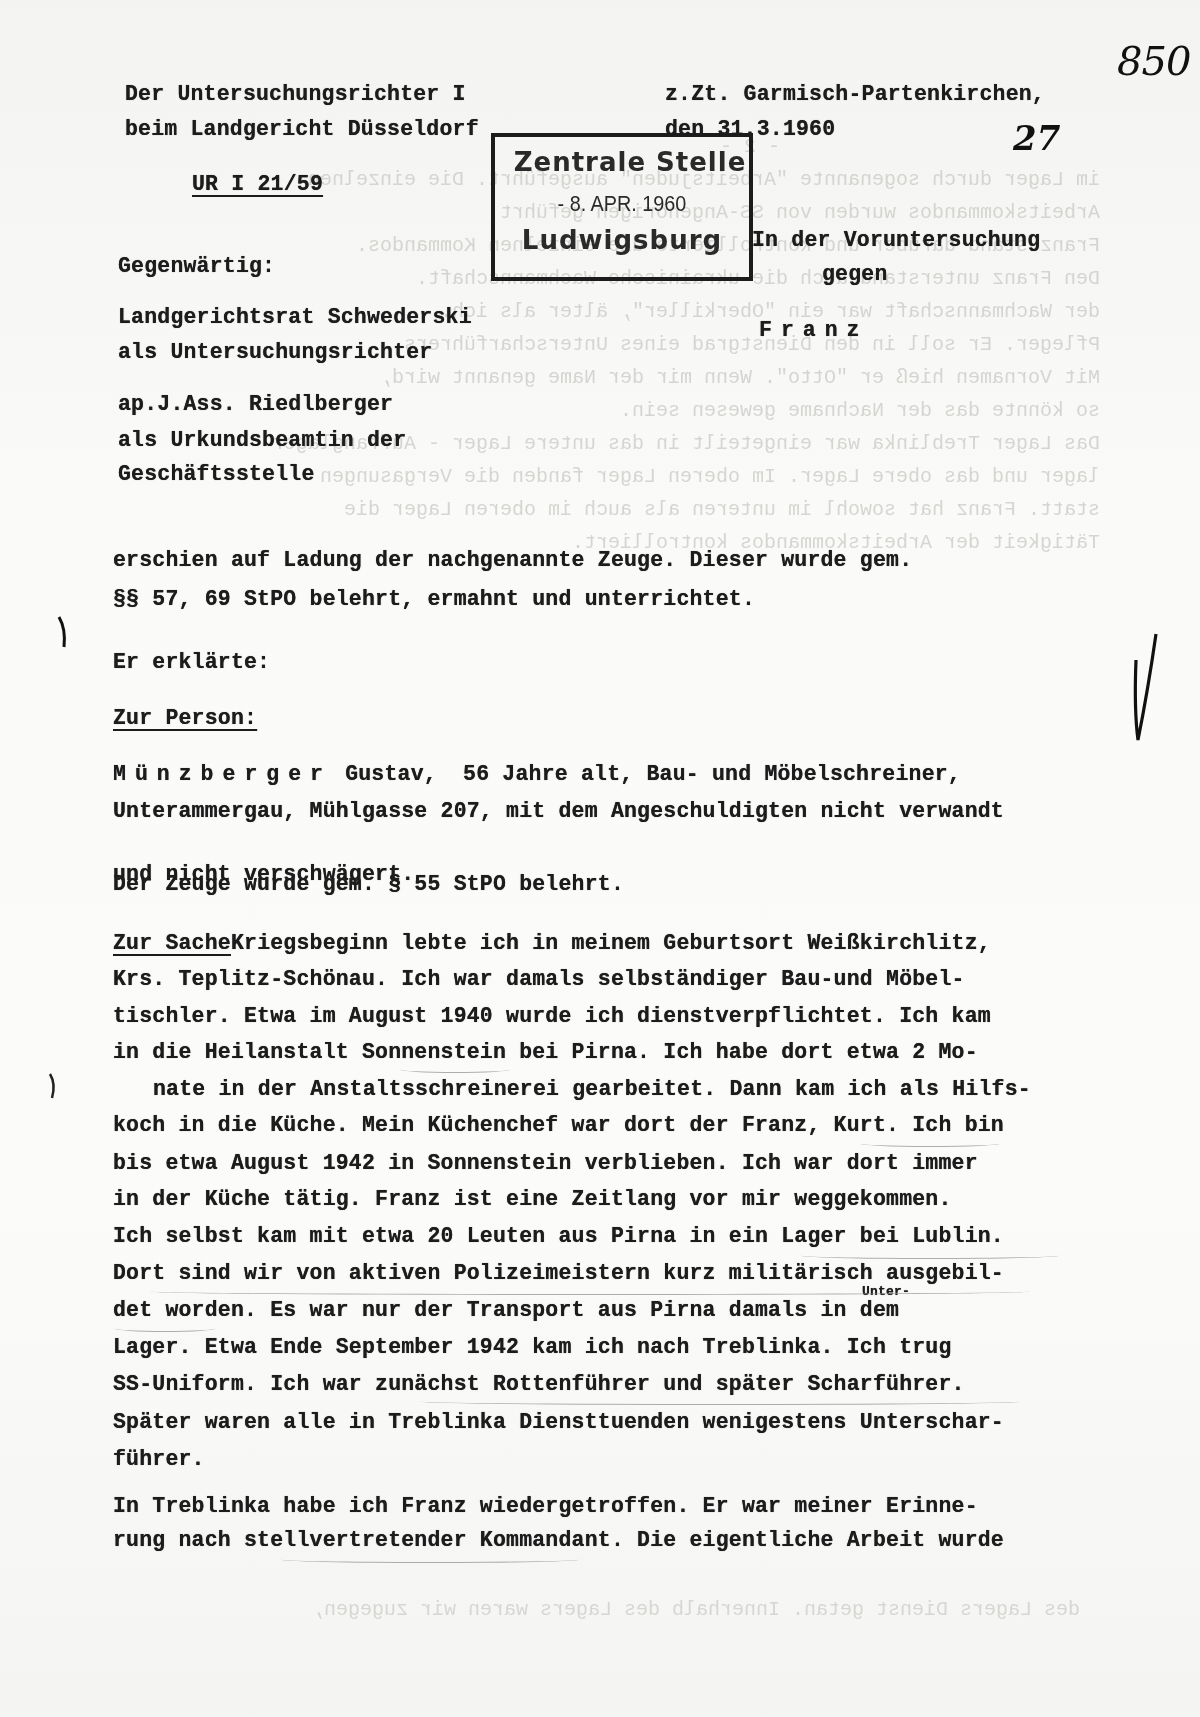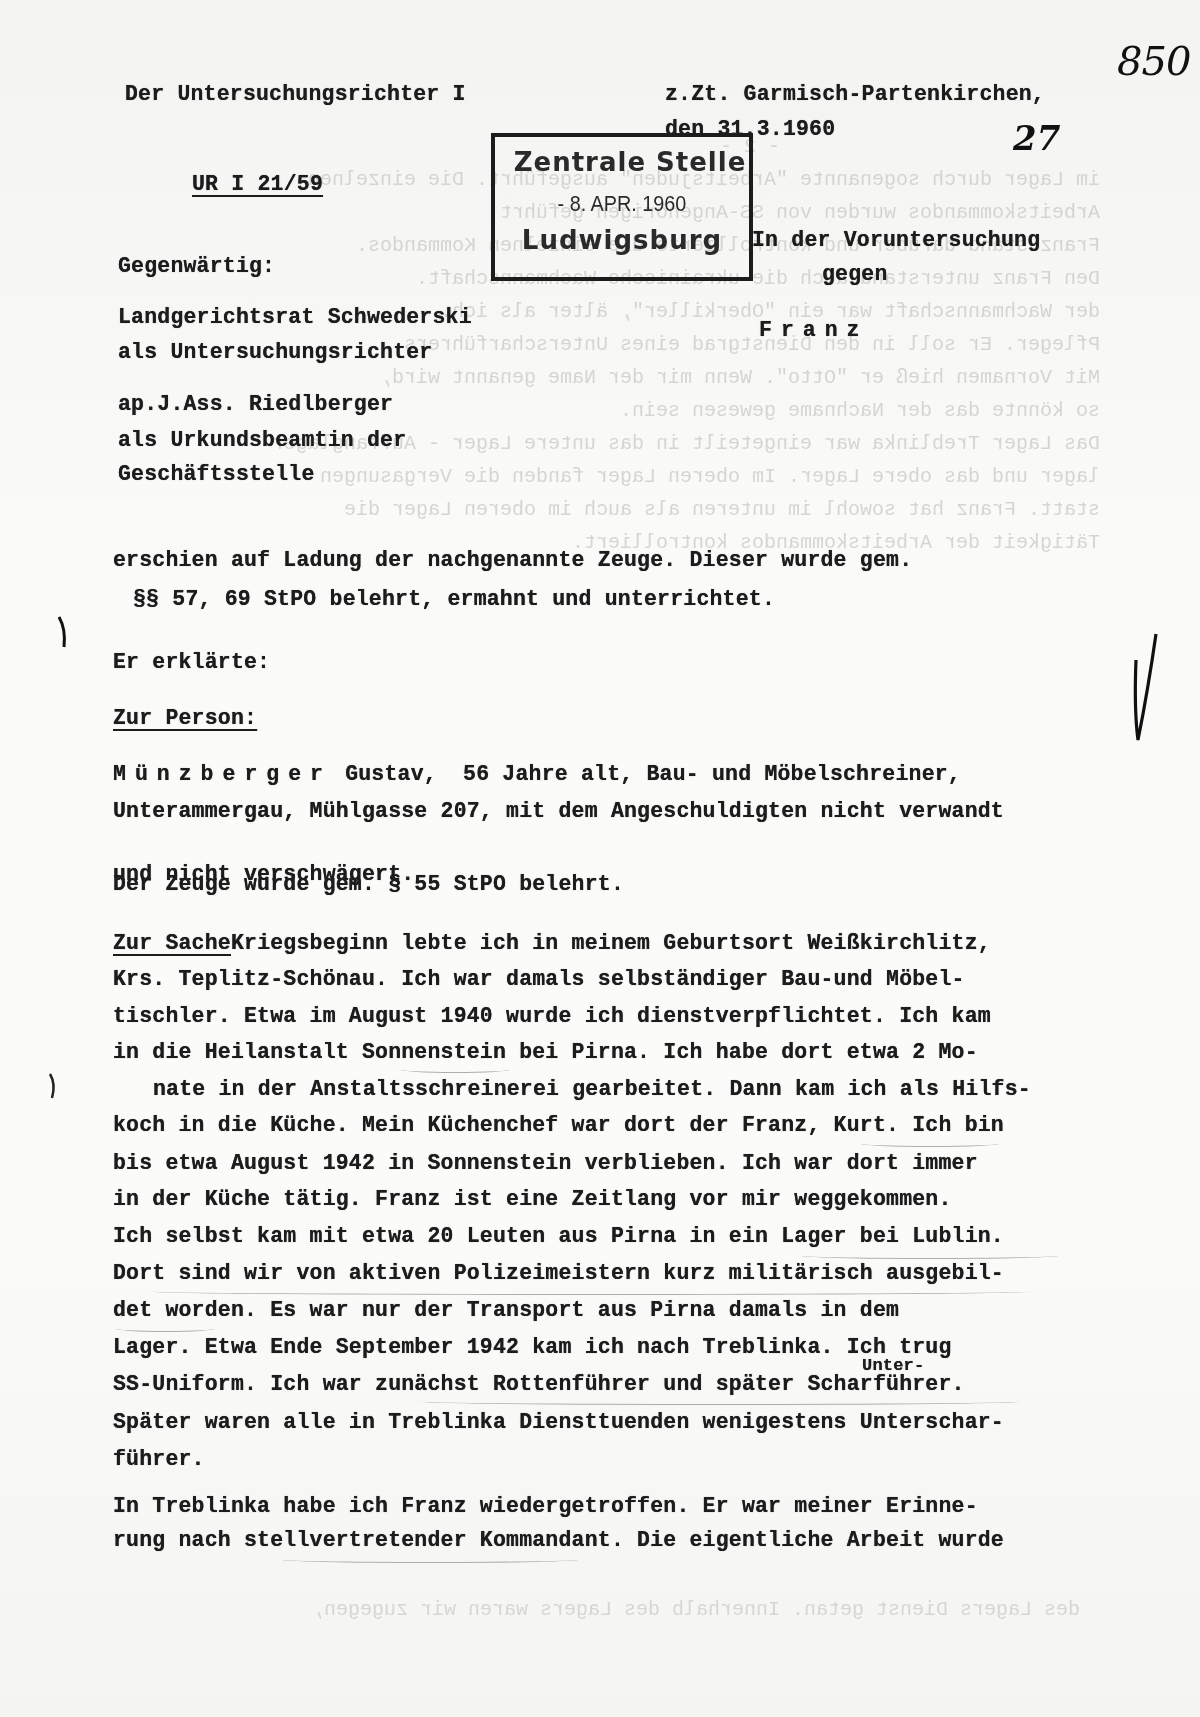--- a/index.html
+++ b/index.html
@@ -96,20 +96,21 @@
   </style>
 </head>
 <body>
 
 <div class="page">
 
   <div class="bleed"><div style="text-align:center;padding-right:200px">- 2 -</div><div>im Lager durch sogenannte "Arbeitsjuden" ausgeführt. Die einzelnen</div><div>Arbeitskommandos wurden von SS-Angehörigen geführt.</div><div>Franz stand darüber und kontrollierte die einzelnen Kommandos.</div><div>Den Franz unterstand auch die ukrainische Wachmannschaft.</div><div>der Wachmannschaft war ein "Oberkiller", älter als ich.</div><div>Pfleger. Er soll in den Dienstgrad eines Unterscharführers.</div><div>Mit Vornamen hieß er "Otto". Wenn mir der Name genannt wird,</div><div>so könnte das der Nachname gewesen sein.</div><div>Das Lager Treblinka war eingeteilt in das untere Lager - Auffanglager</div><div>lager und das obere Lager. Im oberen Lager fanden die Vergasungen</div><div>statt. Franz hat sowohl im unteren als auch im oberen Lager die</div><div>Tätigkeit der Arbeitskommandos kontrolliert.</div></div>
   <div class="bleed-bottom">des Lagers Dienst getan. Innerhalb des Lagers waren wir zugegen,</div>
 
   <div class="t" style="left:125px; top:82px;">Der Untersuchungsrichter I</div>
+  <div class="t" style="left:125px; top:117px;">beim Landgericht Düsseldorf</div>
   <div class="t" style="left:665px; top:82px;">z.Zt. Garmisch-Partenkirchen,</div>
   <div class="t" style="left:665px; top:117px;">den 31.3.1960</div>
 
   <div class="hand pagenum-hand">850</div>
   <div class="hand pagenum-typed">27</div>
 
   <div class="t u" style="left:192px; top:172px;">UR I 21/59</div>
 
   <div class="stamp">
     <div class="s1">Zentrale Stelle</div>
@@ -122,21 +123,21 @@
   <div class="t spaced" style="left:759px; top:318px;">Franz</div>
 
   <div class="t" style="left:118px; top:254px;">Gegenwärtig:</div>
   <div class="t" style="left:118px; top:305px;">Landgerichtsrat Schwederski</div>
   <div class="t" style="left:118px; top:340px;">als Untersuchungsrichter</div>
   <div class="t" style="left:118px; top:392px;">ap.J.Ass. Riedlberger</div>
   <div class="t" style="left:118px; top:428px;">als Urkundsbeamtin der</div>
   <div class="t" style="left:118px; top:462px;">Geschäftsstelle</div>
 
   <div class="t" style="left:113px; top:548px;">erschien auf Ladung der nachgenannte Zeuge. Dieser wurde gem.</div>
-  <div class="t" style="left:113px; top:587px;margin-left:20px;">§§ 57, 69 StPO belehrt, ermahnt und unterrichtet.</div>
+  <div class="t" style="left:113px; top:587px;">§§ 57, 69 StPO belehrt, ermahnt und unterrichtet.</div>
 
   <svg class="margin-mark" style="left:56px; top:615px;" width="14" height="36">
       <path d="M3 2 Q10 14 8 32" stroke="#111" stroke-width="3" fill="none"></path>
     </svg>
   <svg class="margin-mark" style="left:1130px; top:630px;" width="30" height="115">
       <path d="M6 30 Q4 80 8 110 Q18 60 26 4" stroke="#111" stroke-width="3.2" fill="none"></path>
     </svg>
   <svg class="margin-mark" style="left:46px; top:1072px;" width="14" height="28">
       <path d="M4 2 Q10 12 6 26" stroke="#222" stroke-width="2.5" fill="none"></path>
     </svg>
@@ -154,21 +155,21 @@
   <div class="t" style="left:113px; top:1004px;">tischler. Etwa im August 1940 wurde ich dienstverpflichtet. Ich kam</div>
   <div class="t" style="left:113px; top:1040px;">in die Heilanstalt Sonnenstein bei Pirna. Ich habe dort etwa 2 Mo-</div>
   <div class="t" style="left:113px; top:1077px;margin-left:40px;">nate in der Anstaltsschreinerei gearbeitet. Dann kam ich als Hilfs-</div>
   <div class="t" style="left:113px; top:1113px;">koch in die Küche. Mein Küchenchef war dort der Franz, Kurt. Ich bin</div>
   <div class="t" style="left:113px; top:1151px;">bis etwa August 1942 in Sonnenstein verblieben. Ich war dort immer</div>
   <div class="t" style="left:113px; top:1187px;">in der Küche tätig. Franz ist eine Zeitlang vor mir weggekommen.</div>
   <div class="t" style="left:113px; top:1224px;">Ich selbst kam mit etwa 20 Leuten aus Pirna in ein Lager bei Lublin.</div>
   <div class="t" style="left:113px; top:1261px;">Dort sind wir von aktiven Polizeimeistern kurz militärisch ausgebil-</div>
   <div class="t" style="left:113px; top:1298px;">det worden. Es war nur der Transport aus Pirna damals in dem</div>
   <div class="t" style="left:113px; top:1335px;">Lager. Etwa Ende September 1942 kam ich nach Treblinka. Ich trug</div>
-  <div class="t" style="left:862px; top:1356px; font-size:17px;text-align:center;">Unter-</div>
+  <div class="t" style="left:862px; top:1284px; font-size:13px;text-align:center;">Unter-</div>
   <div class="t" style="left:113px; top:1372px;">SS-Uniform. Ich war zunächst Rottenführer und später Scharführer.</div>
   <div class="t" style="left:113px; top:1410px;">Später waren alle in Treblinka Diensttuenden wenigestens Unterschar-</div>
   <div class="t" style="left:113px; top:1447px;">führer.</div>
   <div class="t" style="left:113px; top:1494px;">In Treblinka habe ich Franz wiedergetroffen. Er war meiner Erinne-</div>
   <div class="t" style="left:113px; top:1528px;">rung nach stellvertretender Kommandant. Die eigentliche Arbeit wurde</div>
 
   <div class="wavy" style="left:400px; top:1066px; width:110px;"></div>
   <div class="wavy" style="left:860px; top:1140px; width:140px;"></div>
   <div class="wavy" style="left:800px; top:1252px; width:260px;"></div>
   <div class="wavy" style="left:150px; top:1288px; width:880px;"></div>

